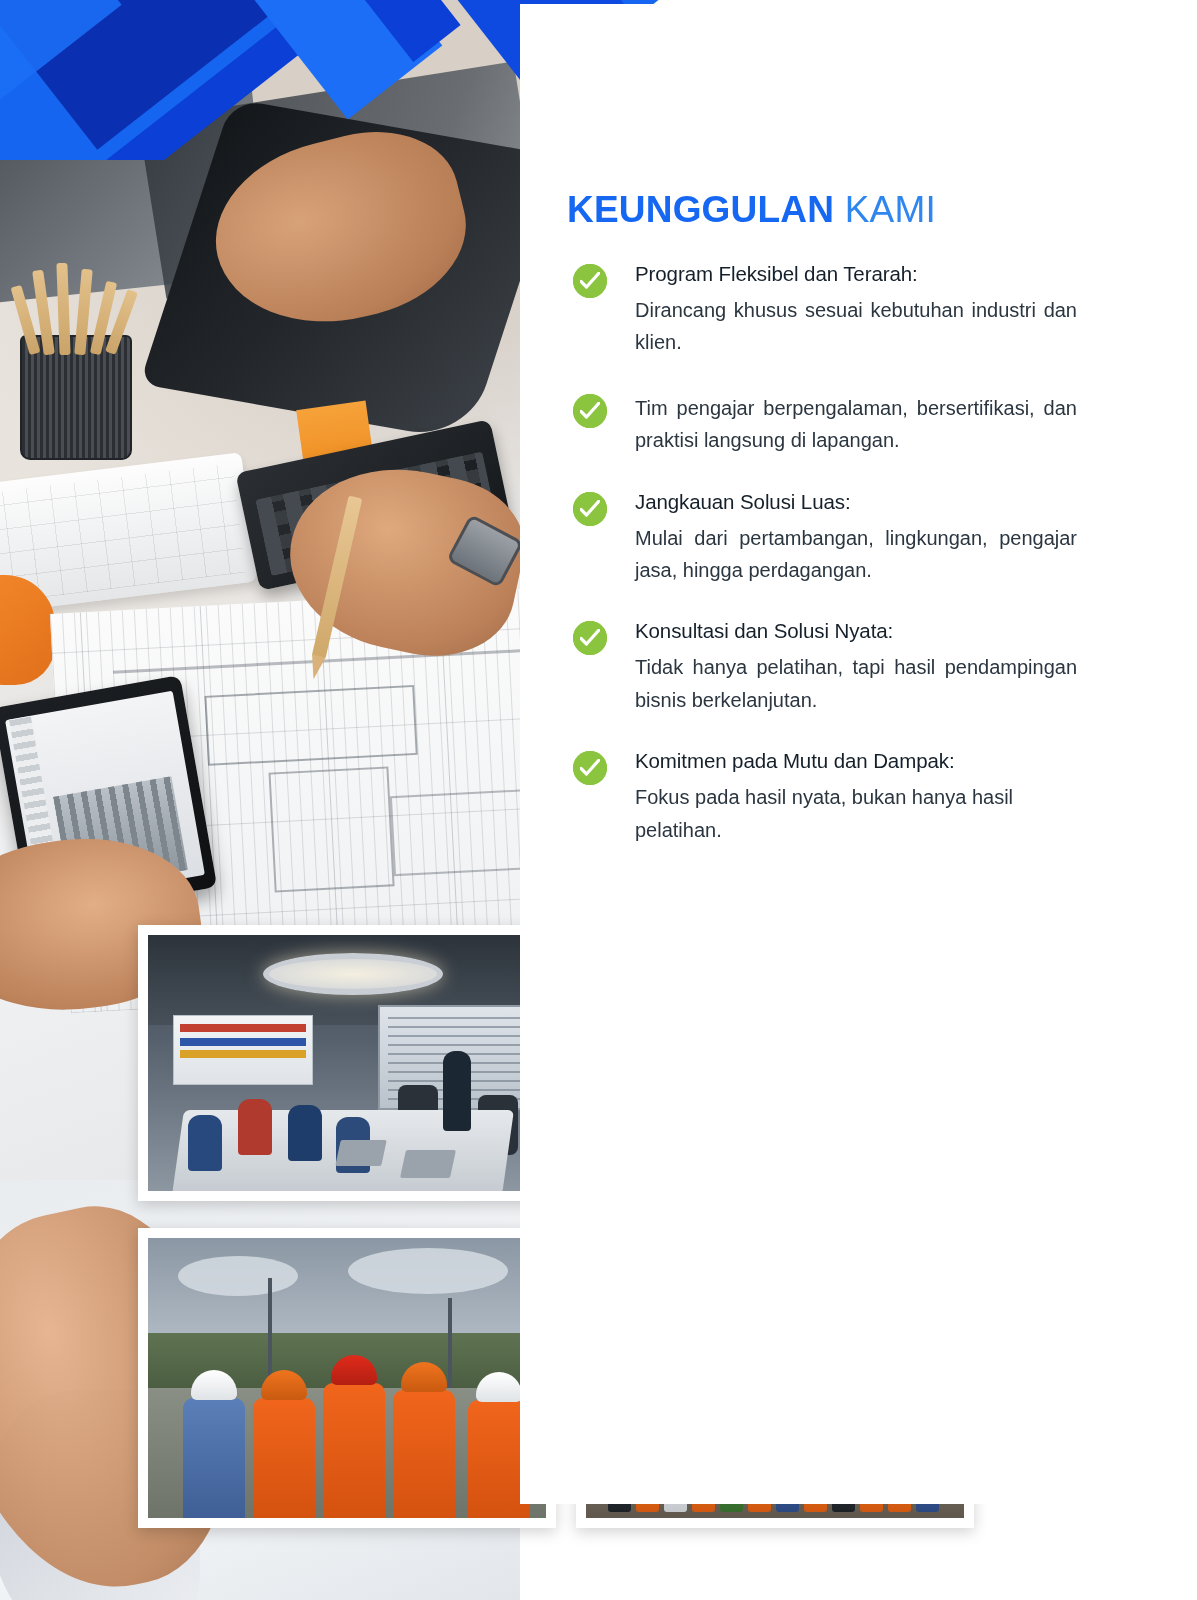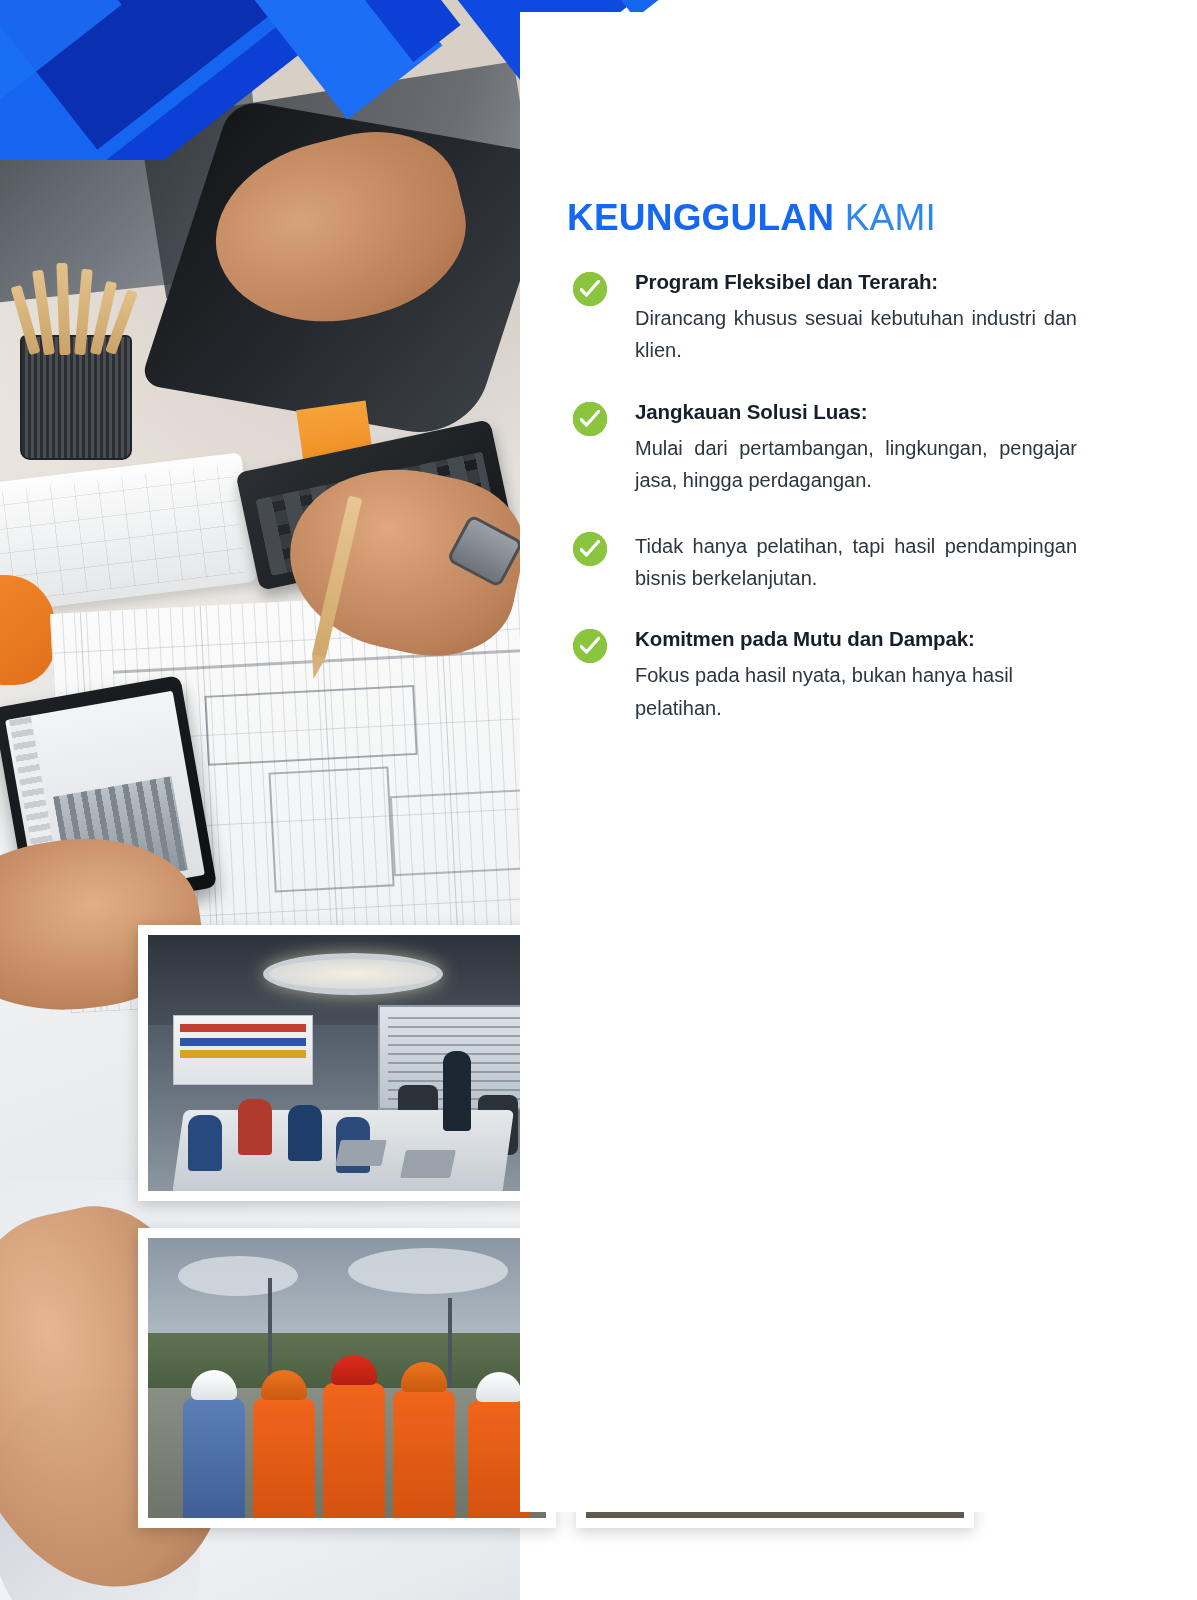--- a/index.html
+++ b/index.html
@@ -396,21 +396,21 @@
   .gp-row{position:absolute;left:14px;bottom:38px;display:flex;gap:5px;}
   .gp-row.front{bottom:6px;left:22px;}
   .gp-p{width:23px;height:58px;border-radius:9px 9px 3px 3px;background:linear-gradient(#f0721d,#cf5810);}
   .gp-p.d{background:linear-gradient(#32373d,#1d2227);}
   .gp-p.b{background:linear-gradient(#3a5f9c,#2c4880);}
   .gp-p.g{background:linear-gradient(#4a8a3e,#356a2c);}
   .gp-p.w{background:linear-gradient(#e8eaec,#c4c8cc);}
 
   
   .right-col {
-    position:absolute; left:520px; top:12px;
+    position:absolute; left:520px; top:4px;
     width:677px; height:1500px;
     background:#ffffff;
   }
   .heading {
     position:absolute; left:47px; top:185px;
     font-size:37px; letter-spacing:.2px;
     white-space:nowrap;
   }
   .heading .strong { font-weight:bold; color:#1668f2; }
   .heading .light { font-weight:normal; color:#2f86ef; }
@@ -418,21 +418,21 @@
   .list { position:absolute; left:47px; top:258px; width:510px; }
   .item { position:relative; padding-left:68px; margin-bottom:33px; }
   .check {
     position:absolute; left:6px; top:2px;
     width:34px; height:34px; border-radius:50%;
     background:#8bc53f;
     box-shadow: inset 0 0 0 2px #8bc53f;
   }
   .check svg { position:absolute; left:7px; top:8px; }
   .item h3 {
-    font-size:20.5px; color:#15202b; font-weight:bold;
+    font-size:20.5px; color:#15202b; font-weight:normal;
     margin-bottom:8px; letter-spacing:-.1px;
   }
   .item p {
     font-size:20px; color:#2b3640; line-height:1.62;
     text-align:justify; text-justify:inter-word;
   }
   .item p.nojust { text-align:left; }
 </style>
 </head>
 <body>
@@ -593,38 +593,40 @@
         <h3>Program Fleksibel dan Terarah:</h3>
         <p>Dirancang khusus sesuai kebutuhan industri dan klien.</p>
       </div>
 
       <div class="item">
         <span class="check">
           <svg width="20" height="18" viewBox="0 0 20 18" aria-hidden="true">
             <path d="M1 9.5 L6.5 15 L19 1" fill="none" stroke="#ffffff" stroke-width="3.2" stroke-linecap="round" stroke-linejoin="round"></path>
           </svg>
         </span>
+        <p>Tim pengajar berpengalaman, bersertifikasi, dan praktisi langsung di lapangan.</p>
       </div>
 
       <div class="item">
         <span class="check">
           <svg width="20" height="18" viewBox="0 0 20 18" aria-hidden="true">
             <path d="M1 9.5 L6.5 15 L19 1" fill="none" stroke="#ffffff" stroke-width="3.2" stroke-linecap="round" stroke-linejoin="round"></path>
           </svg>
         </span>
         <h3>Jangkauan Solusi Luas:</h3>
         <p>Mulai dari pertambangan, lingkungan, pengajar jasa, hingga perdagangan.</p>
       </div>
 
       <div class="item">
         <span class="check">
           <svg width="20" height="18" viewBox="0 0 20 18" aria-hidden="true">
             <path d="M1 9.5 L6.5 15 L19 1" fill="none" stroke="#ffffff" stroke-width="3.2" stroke-linecap="round" stroke-linejoin="round"></path>
           </svg>
         </span>
+        <h3>Konsultasi dan Solusi Nyata:</h3>
         <p>Tidak hanya pelatihan, tapi hasil pendampingan bisnis berkelanjutan.</p>
       </div>
 
       <div class="item">
         <span class="check">
           <svg width="20" height="18" viewBox="0 0 20 18" aria-hidden="true">
             <path d="M1 9.5 L6.5 15 L19 1" fill="none" stroke="#ffffff" stroke-width="3.2" stroke-linecap="round" stroke-linejoin="round"></path>
           </svg>
         </span>
         <h3>Komitmen pada Mutu dan Dampak:</h3>

